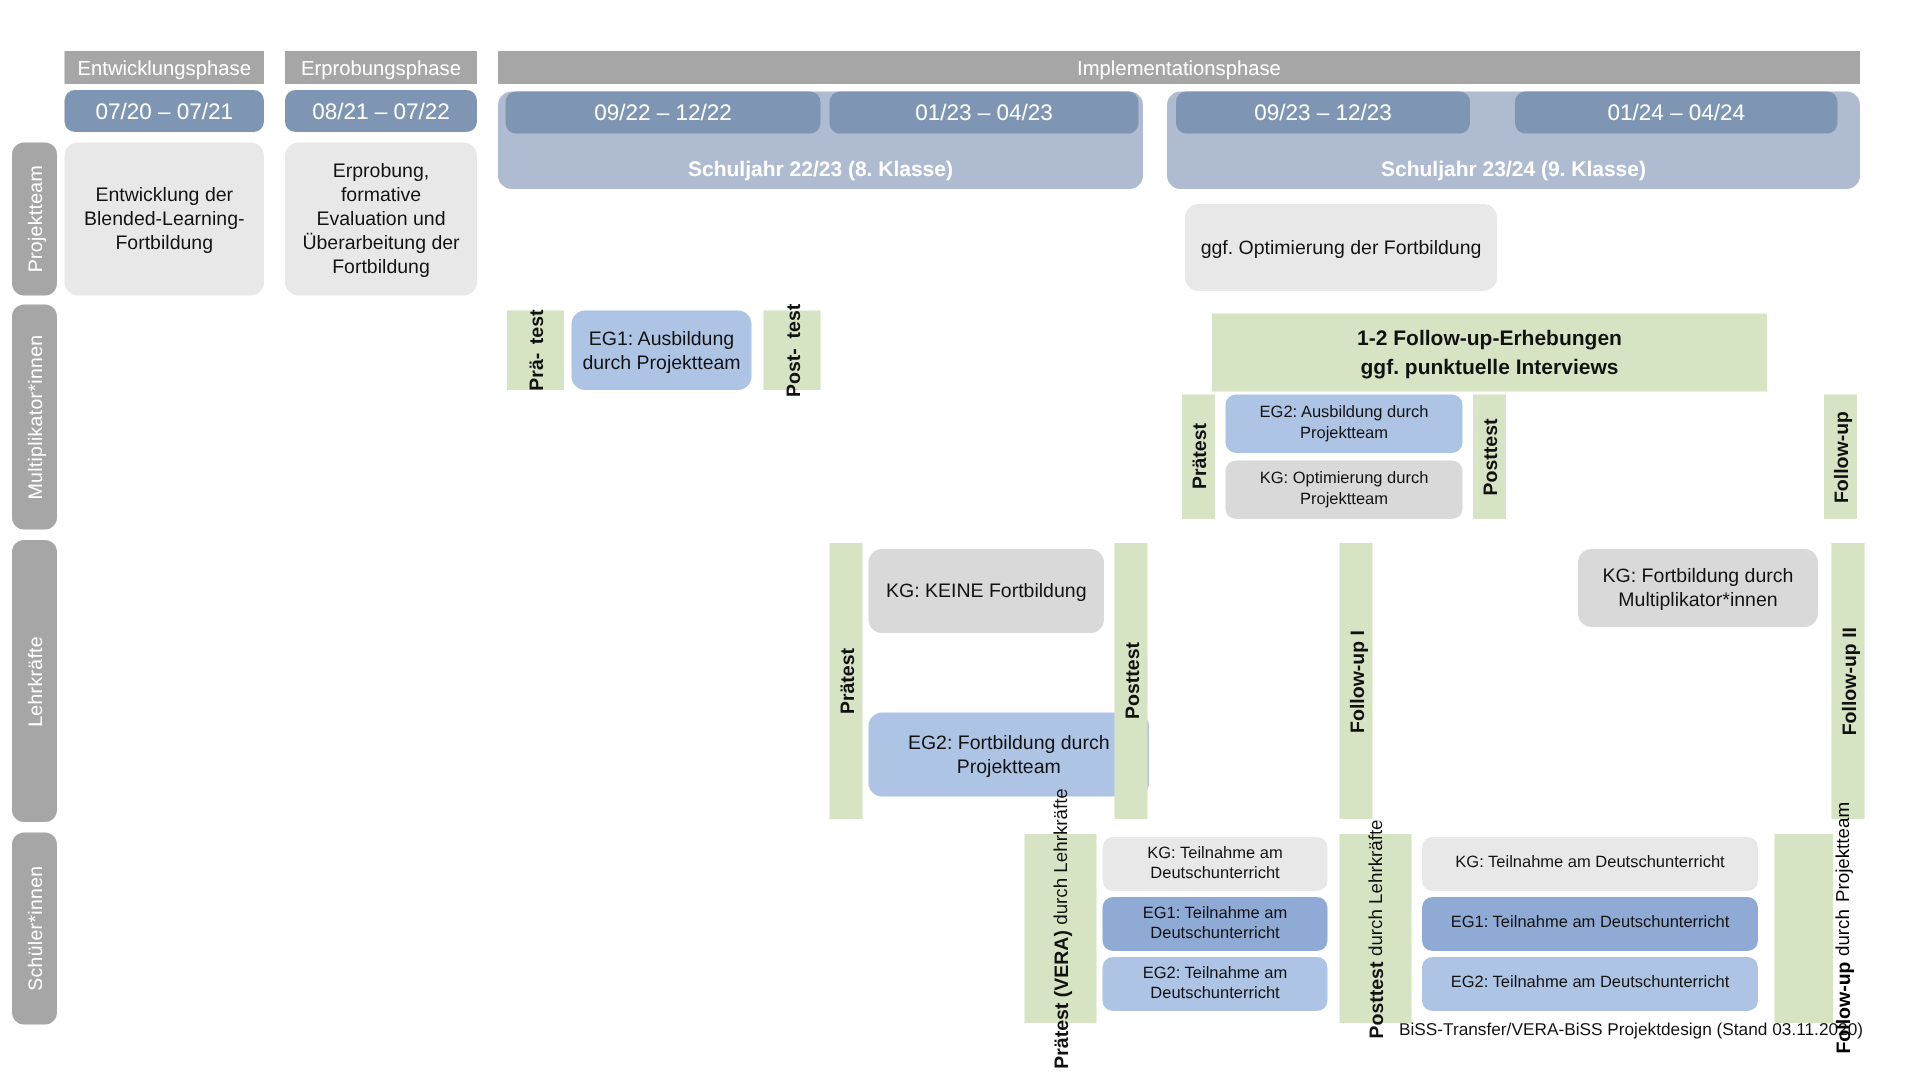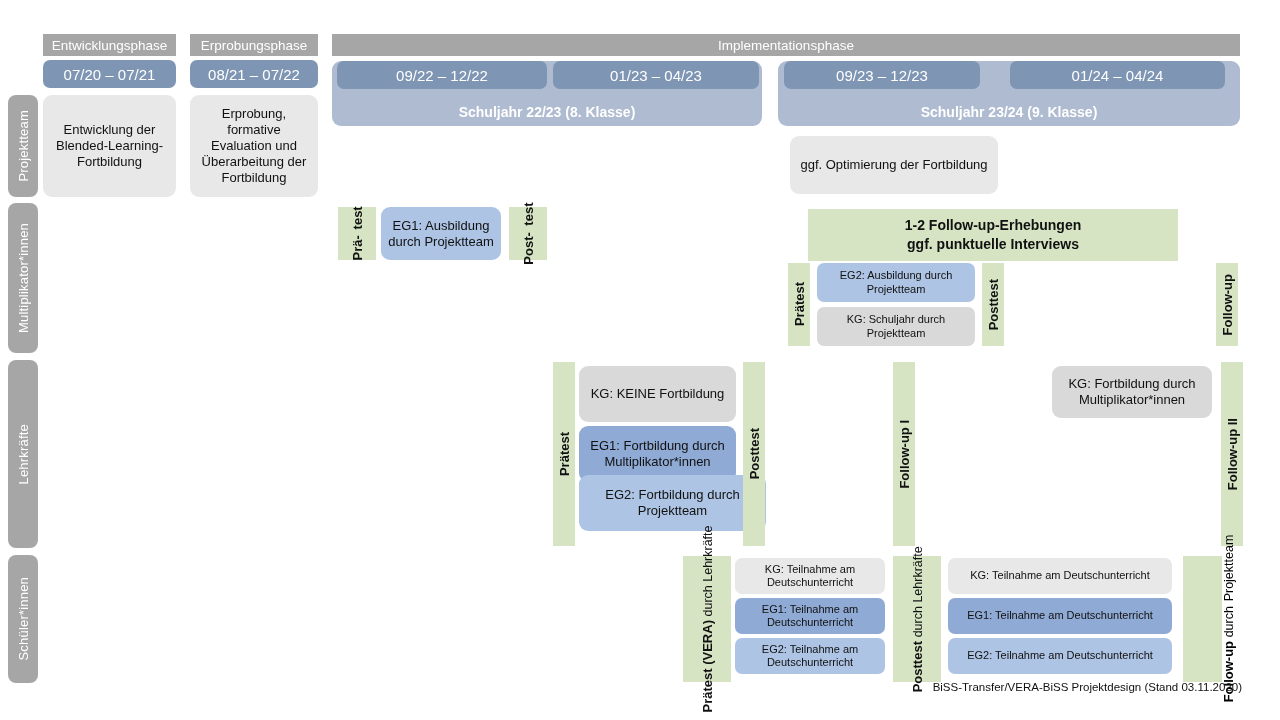--- a/index.html
+++ b/index.html
@@ -147,21 +147,21 @@
   <div class="box green" style="left:788px;top:263px;width:22px;height:83px;">
     <div class="vlabel">
       <span class="main">Prätest</span>
     </div>
   </div>
 
   <div class="box rb-sm blue-light txt-sm" style="left:817px;top:263px;width:158px;height:39px;">
     <span>EG2: Ausbildung durch Projektteam</span>
   </div>
   <div class="box rb-sm greyd txt-sm" style="left:817px;top:307px;width:158px;height:39px;">
-    <span>KG: Schuljahr durch Projektteam</span>
+    <span>KG: Optimierung durch Projektteam</span>
   </div>
 
   <div class="box green" style="left:982px;top:263px;width:22px;height:83px;">
     <div class="vlabel">
       <span class="main">Posttest</span>
     </div>
   </div>
 
   <div class="box green" style="left:1216px;top:263px;width:22px;height:83px;">
     <div class="vlabel">
@@ -170,23 +170,20 @@
   </div>
 
   <div class="box green" style="left:553px;top:362px;width:22px;height:184px;">
     <div class="vlabel">
       <span class="main">Prätest</span>
     </div>
   </div>
 
   <div class="box rb greyd txt" style="left:579px;top:366px;width:157px;height:56px;">
     <span>KG:  KEINE Fortbildung</span>
-  </div>
-  <div class="box rb blue-dark txt" style="left:579px;top:426px;width:157px;height:56px;">
-    <span>EG1: Fortbildung durch Multiplikator*innen</span>
   </div>
   <div class="box rb blue-light txt" style="left:579px;top:475px;width:187px;height:56px;">
     <span>EG2: Fortbildung durch Projektteam</span>
   </div>
 
   <div class="box green" style="left:743px;top:362px;width:22px;height:184px;">
     <div class="vlabel">
       <span class="main">Posttest</span>
     </div>
   </div>

